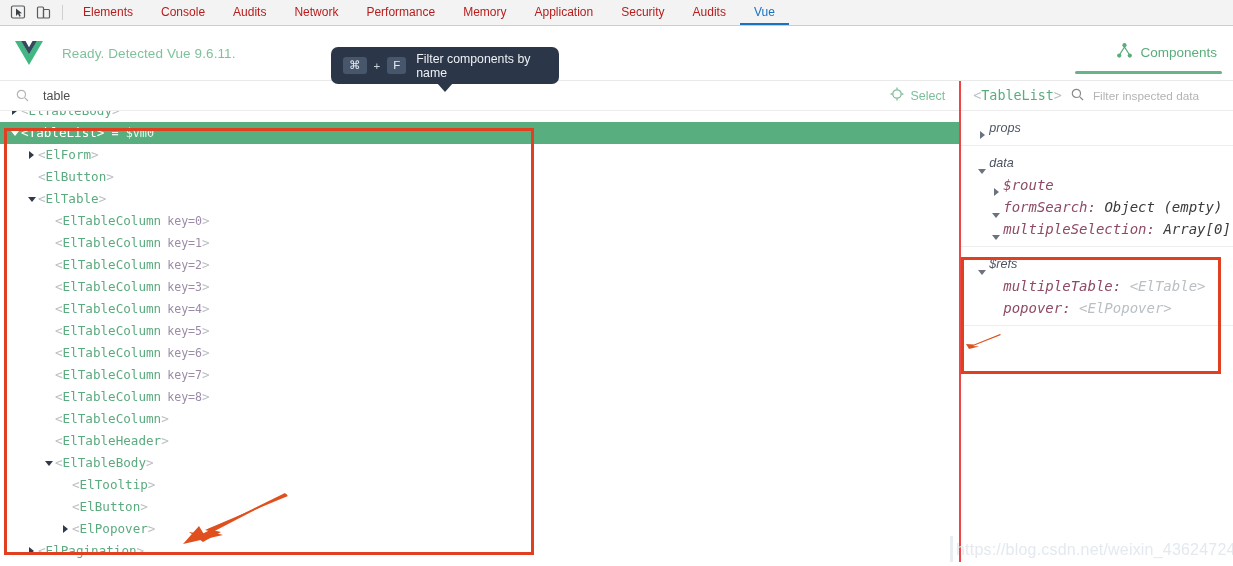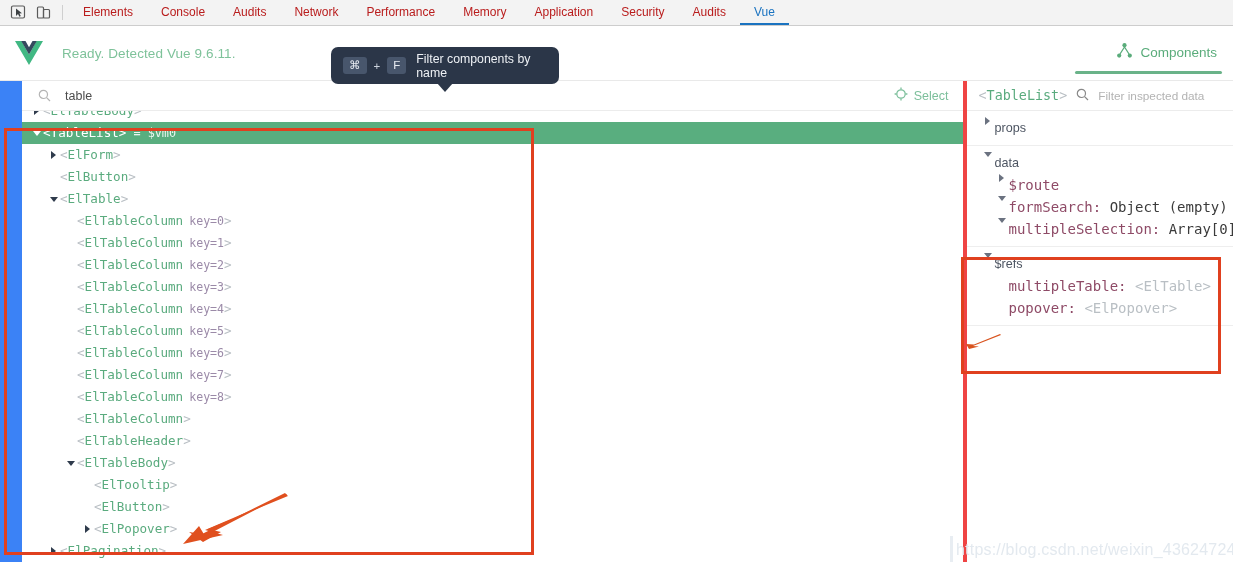--- a/index.html
+++ b/index.html
@@ -67,23 +67,22 @@
     left:1075px;top:71px;width:147px;height:3px;
     background:#6ab389;border-radius:2px;
   }
 
   
   .body-split{display:flex;height:481px;}
   .left-pane{
     width:960px;
     position:relative;
     background:#3b82f6;
-    border-right:4px solid #ef4444;
+    border-right:2px solid #ef4444;
     overflow:hidden;
-    padding-left:22px;
   }
   .right-pane{
     width:272px;
     background:#fff;
     position:relative;
     overflow:hidden;
   }
 
   
   .search-row{
@@ -165,22 +164,22 @@
     font-size:13.4px;color:#5aab7e;
   }
   .insp-title .brk{color:#b9bfc4;}
   .insp-ph{font-size:11.8px;color:#b3b3b3;}
   .insp-body{font-size:12.5px;}
   .insp-section{
     border-bottom:1px solid #eeeeee;
     padding:6px 0 6px 0;
   }
   .insp-row{
-    display:flex;align-items:flex-start;
-    height:22px;line-height:22px;white-space:nowrap;
+    display:flex;align-items:flex-end;
+    height:22px;line-height:22px;white-space:nowrap;font-style:italic;
   }
   .insp-row .arrow{
     width:14px;flex:0 0 auto;display:flex;align-items:center;justify-content:center;
   }
   .insp-label{color:#4d5562;font-size:12.6px;font-family:"Liberation Sans",sans-serif;}
   .kv{
     font-family:"DejaVu Sans Mono","Liberation Mono",monospace;
     font-size:14px;
   }
   .kv .k{color:#8e4a66;}

